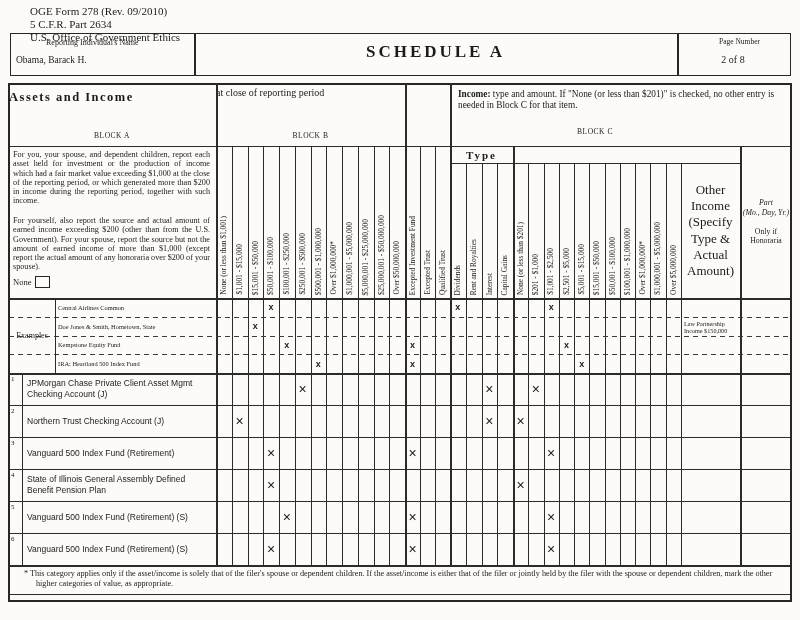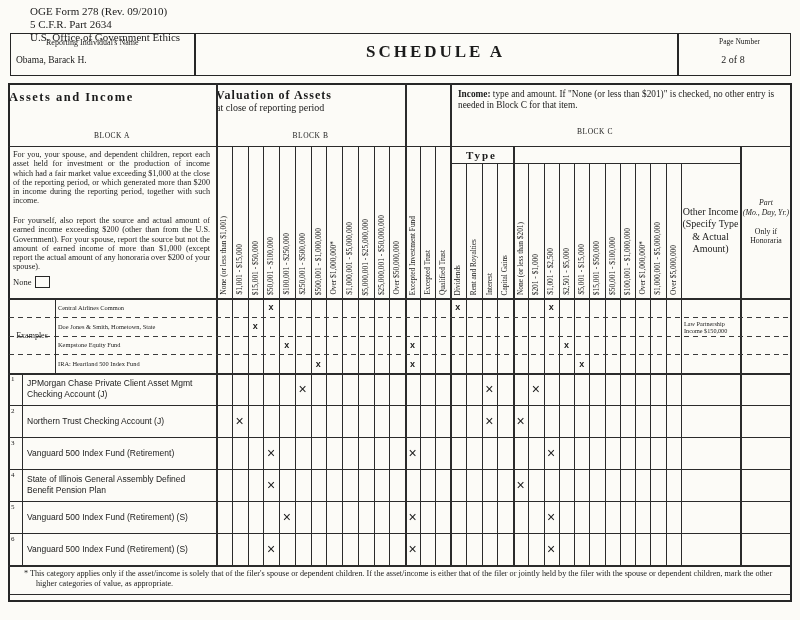--- a/index.html
+++ b/index.html
@@ -24,21 +24,21 @@
   .blockc-text{position:absolute;left:458px;top:89px;width:330px;font-size:9.3px;line-height:1.15;}
   .para{position:absolute;left:13px;width:197px;font-size:8.2px;line-height:1.13;text-align:justify;}
   .none-row{position:absolute;left:13px;top:276px;font-size:8.5px;display:flex;align-items:center;gap:4px;}
   .none-box{width:13px;height:10px;border:1.2px solid #262626;display:inline-block;}
   .band-label{position:absolute;top:147px;height:16px;display:flex;align-items:center;justify-content:center;
               font-weight:bold;font-size:11px;letter-spacing:2px;}
   .vcell{position:absolute;display:flex;align-items:flex-end;justify-content:center;overflow:hidden;}
   .vlabel{writing-mode:vertical-rl;transform:rotate(180deg);white-space:nowrap;
           font-size:7.4px;line-height:1;padding:3px 0;}
   .other-head{position:absolute;left:682px;top:163px;width:57px;height:135px;display:flex;
-              align-items:center;justify-content:center;text-align:center;font-size:10px;line-height:1.25;}
+              align-items:center;justify-content:center;text-align:center;font-size:13px;line-height:1.25;}
   .date-head{position:absolute;left:741px;top:146px;width:50px;height:152px;display:flex;flex-direction:column;
              align-items:center;justify-content:center;text-align:center;font-size:7.8px;line-height:1.25;gap:9px;}
   .examples-label{position:absolute;left:9px;top:298px;width:46px;height:75px;display:flex;
                   align-items:center;justify-content:center;font-size:8px;}
   .ex-name{position:absolute;font-size:6.4px;display:flex;align-items:center;}
   .entry-num{position:absolute;font-size:7px;font-family:"Liberation Serif",serif;}
   .entry-name{position:absolute;font-size:8.5px;font-family:"Liberation Sans",sans-serif;
               line-height:1.25;display:flex;align-items:center;}
   .mark{position:absolute;display:flex;align-items:center;justify-content:center;
         font-family:"Liberation Sans",sans-serif;}
@@ -70,21 +70,20 @@
   </div>
 
   <div class="table-frame"></div>
 
   <div class="sec-head" style="left:9px;top:90px;width:206px">
     <div class="sec-title">Assets and Income</div>
   </div>
   <div class="block-label" style="left:9px;top:131px;width:206px">BLOCK A</div>
 
   <div class="sec-head" style="left:216px;top:88px;width:189px">
-    <div class="sec-title" style="font-size:12px;letter-spacing:1px">Valuation of Assets</div>
     <div class="sec-sub">at close of reporting period</div>
   </div>
   <div class="block-label" style="left:216px;top:131px;width:189px">BLOCK B</div>
 
   <div class="blockc-text">
     <span style="font-weight:bold">Income:</span><span> type and amount. If "None (or less than $201)" is checked, no other entry is needed in Block C for that item.</span>
   </div>
   <div class="block-label" style="left:450px;top:127px;width:290px">BLOCK C</div>
 
   <div class="band-label" style="left:450px;width:63px">Type</div>

